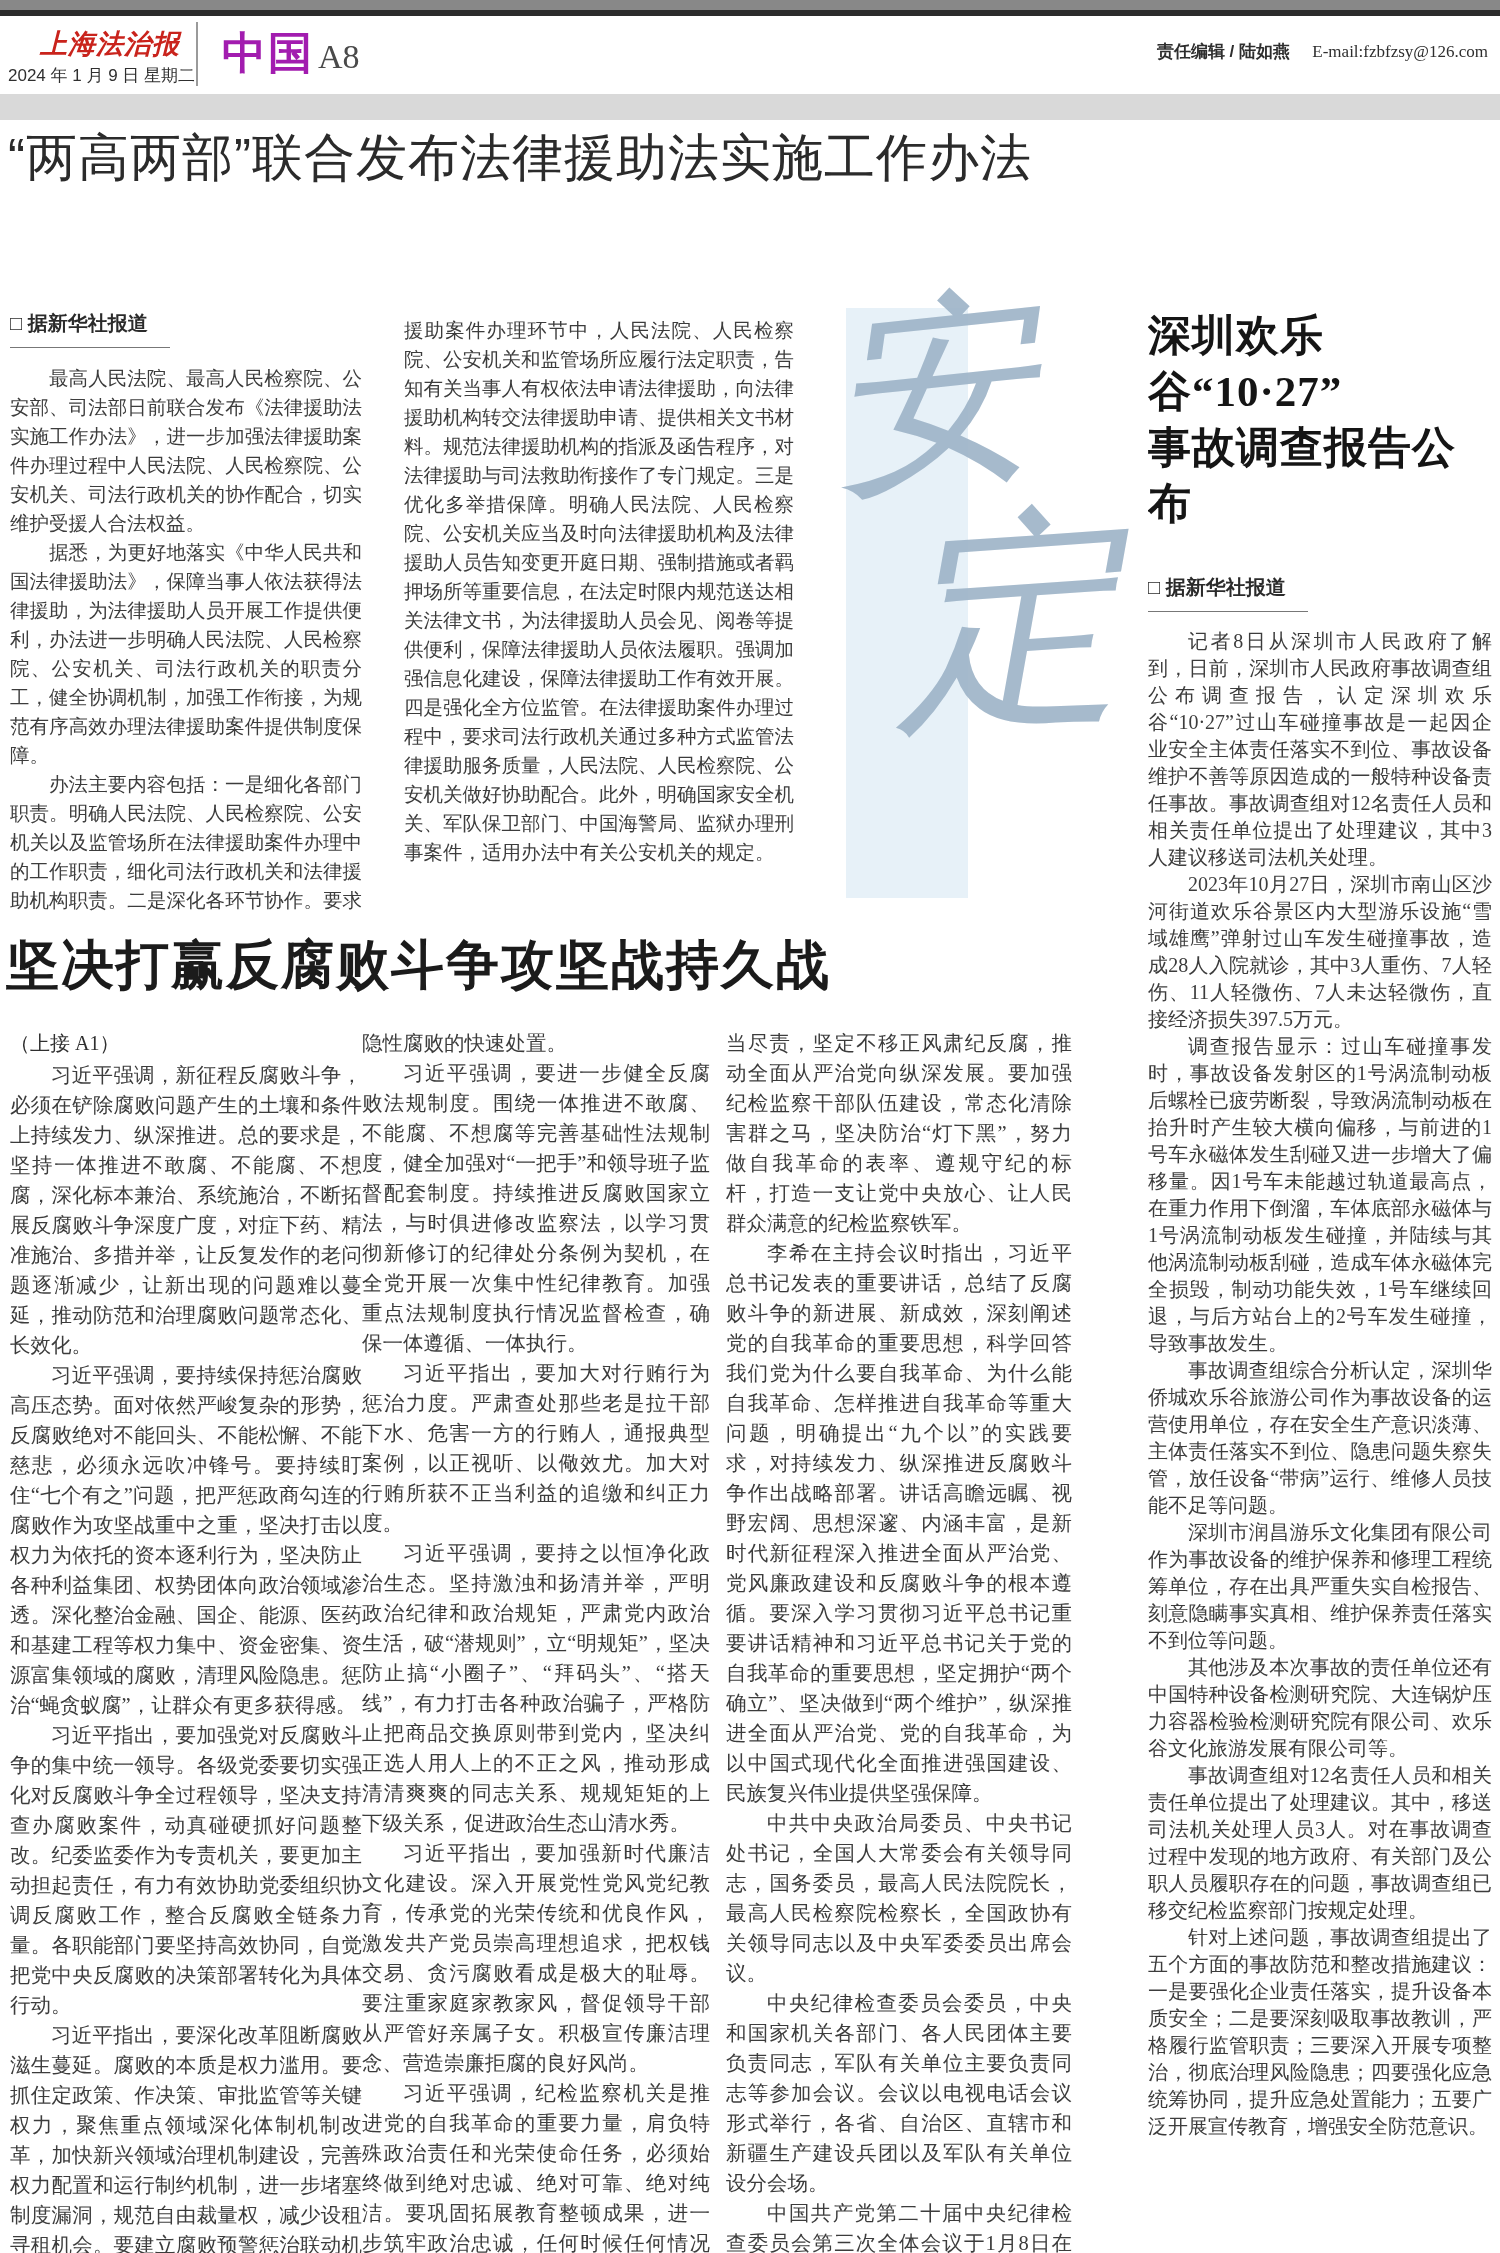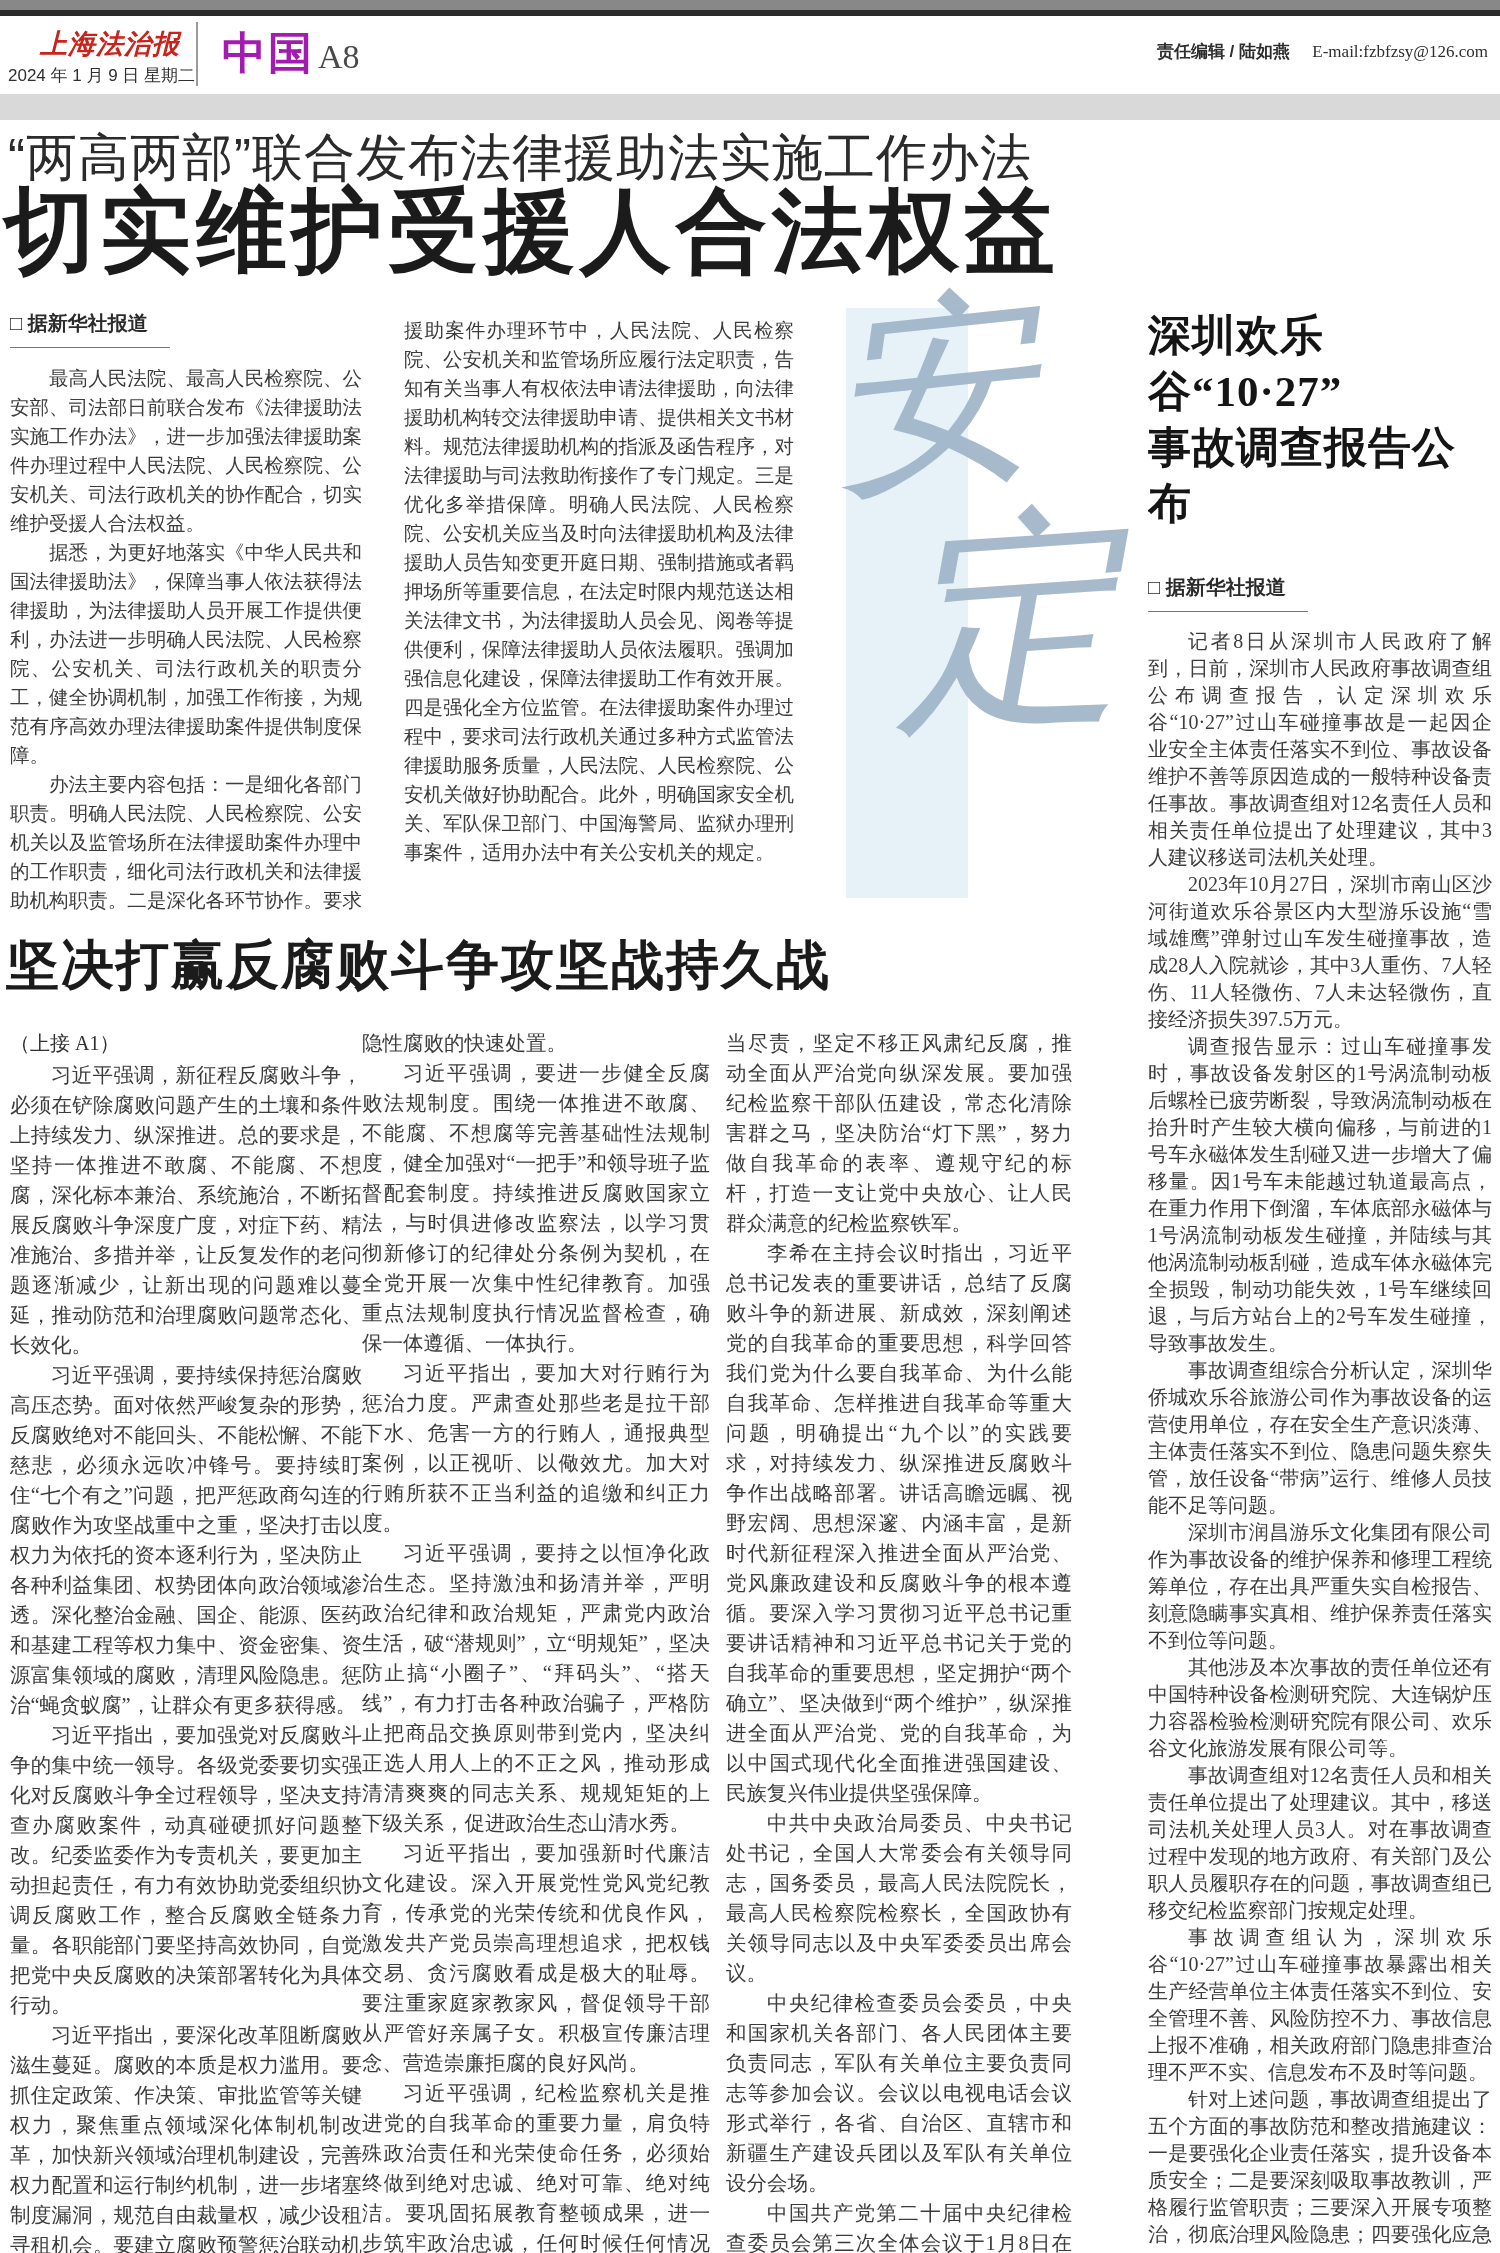--- a/index.html
+++ b/index.html
@@ -69,21 +69,20 @@
   <div class="abs mast-div"></div>
   <div class="abs section-name">中国</div>
   <div class="abs page-no">A8</div>
   <div class="abs editor-line">
     <span class="lbl">责任编辑 / 陆如燕</span>
     <span class="eml">E-mail:fzbfzsy@126.com</span>
   </div>
   <div class="abs gray-band"></div>
 
   <div class="abs kicker">“两高两部”联合发布法律援助法实施工作办法</div>
-  <div class="abs main-headline">切实维护受援人合法权益</div>
 
   <div class="abs m-col1">
     <div class="byline">□  据新华社报道</div>
     <div class="byline-rule"></div>
     <div class="coltext">
         <p>最高人民法院、最高人民检察院、公安部、司法部日前联合发布《法律援助法实施工作办法》，进一步加强法律援助案件办理过程中人民法院、人民检察院、公安机关、司法行政机关的协作配合，切实维护受援人合法权益。</p>
         <p>据悉，为更好地落实《中华人民共和国法律援助法》，保障当事人依法获得法律援助，为法律援助人员开展工作提供便利，办法进一步明确人民法院、人民检察院、公安机关、司法行政机关的职责分工，健全协调机制，加强工作衔接，为规范有序高效办理法律援助案件提供制度保障。</p>
         <p>办法主要内容包括：一是细化各部门职责。明确人民法院、人民检察院、公安机关以及监管场所在法律援助案件办理中的工作职责，细化司法行政机关和法律援助机构职责。二是深化各环节协作。要求法律</p>
       </div>
   </div>
@@ -103,21 +102,20 @@
       <div class="byline-rule"></div>
     </div>
     <div class="coltext">
         <p>记者8日从深圳市人民政府了解到，日前，深圳市人民政府事故调查组公布调查报告，认定深圳欢乐谷“10·27”过山车碰撞事故是一起因企业安全主体责任落实不到位、事故设备维护不善等原因造成的一般特种设备责任事故。事故调查组对12名责任人员和相关责任单位提出了处理建议，其中3人建议移送司法机关处理。</p>
         <p>2023年10月27日，深圳市南山区沙河街道欢乐谷景区内大型游乐设施“雪域雄鹰”弹射过山车发生碰撞事故，造成28人入院就诊，其中3人重伤、7人轻伤、11人轻微伤、7人未达轻微伤，直接经济损失397.5万元。</p>
         <p>调查报告显示：过山车碰撞事发时，事故设备发射区的1号涡流制动板后螺栓已疲劳断裂，导致涡流制动板在抬升时产生较大横向偏移，与前进的1号车永磁体发生刮碰又进一步增大了偏移量。因1号车未能越过轨道最高点，在重力作用下倒溜，车体底部永磁体与1号涡流制动板发生碰撞，并陆续与其他涡流制动板刮碰，造成车体永磁体完全损毁，制动功能失效，1号车继续回退，与后方站台上的2号车发生碰撞，导致事故发生。</p>
         <p>事故调查组综合分析认定，深圳华侨城欢乐谷旅游公司作为事故设备的运营使用单位，存在安全生产意识淡薄、主体责任落实不到位、隐患问题失察失管，放任设备“带病”运行、维修人员技能不足等问题。</p>
         <p>深圳市润昌游乐文化集团有限公司作为事故设备的维护保养和修理工程统筹单位，存在出具严重失实自检报告、刻意隐瞒事实真相、维护保养责任落实不到位等问题。</p>
         <p>其他涉及本次事故的责任单位还有中国特种设备检测研究院、大连锅炉压力容器检验检测研究院有限公司、欢乐谷文化旅游发展有限公司等。</p>
         <p>事故调查组对12名责任人员和相关责任单位提出了处理建议。其中，移送司法机关处理人员3人。对在事故调查过程中发现的地方政府、有关部门及公职人员履职存在的问题，事故调查组已移交纪检监察部门按规定处理。</p>
-        <p>事故调查组认为，深圳欢乐谷“10·27”过山车碰撞事故暴露出相关生产经营单位主体责任落实不到位、安全管理不善、风险防控不力、事故信息上报不准确，相关政府部门隐患排查治理不严不实、信息发布不及时等问题。</p>
         <p>针对上述问题，事故调查组提出了五个方面的事故防范和整改措施建议：一是要强化企业责任落实，提升设备本质安全；二是要深刻吸取事故教训，严格履行监管职责；三要深入开展专项整治，彻底治理风险隐患；四要强化应急统筹协同，提升应急处置能力；五要广泛开展宣传教育，增强安全防范意识。</p>
       </div>
   </div>
 
   <div class="abs b-headline">坚决打赢反腐败斗争攻坚战持久战</div>
 
   <div class="abs b-col b-col1">
     <p class="continued">（上接 A1）</p>
     <div class="coltext">
         <p>习近平强调，新征程反腐败斗争，必须在铲除腐败问题产生的土壤和条件上持续发力、纵深推进。总的要求是，坚持一体推进不敢腐、不能腐、不想腐，深化标本兼治、系统施治，不断拓展反腐败斗争深度广度，对症下药、精准施治、多措并举，让反复发作的老问题逐渐减少，让新出现的问题难以蔓延，推动防范和治理腐败问题常态化、长效化。</p>

